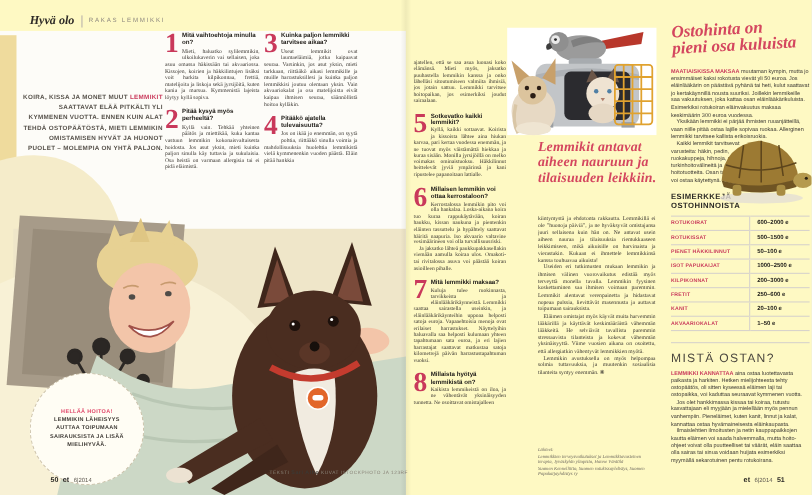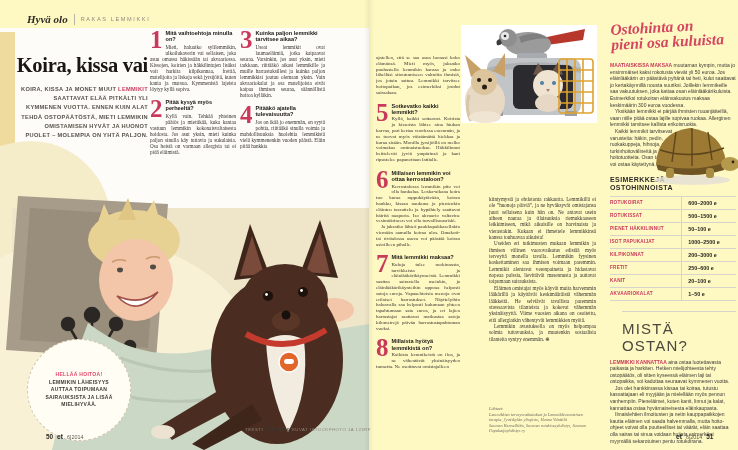--- a/index.html
+++ b/index.html
@@ -56,22 +56,22 @@
   .s-p + .s-p{text-indent:5px;}
   .s-p .lead{color:var(--red);font-weight:bold;}
   .s-p.narrow{width:74px;}
   .price-title{font-family:"Liberation Sans","DejaVu Sans",sans-serif;font-weight:bold;font-size:7px;line-height:8px;
                letter-spacing:.4px;color:#2c2a26;margin:8px 0 4px 0;}
   .price-table{width:100%;border-collapse:collapse;}
   .price-table td{border-top:1px solid var(--rule);padding:3px 0;vertical-align:middle;}
   .price-table tr:last-child td{border-bottom:1px solid var(--rule);}
   .p-label{font-family:"Liberation Sans","DejaVu Sans",sans-serif;font-weight:bold;font-size:4.7px;letter-spacing:.2px;color:var(--red);width:57%;}
   .p-value{font-family:"Liberation Sans","DejaVu Sans",sans-serif;font-weight:bold;font-size:5.4px;color:#211f1c;border-left:1px solid var(--rule);padding-left:6px !important;}
-  .mista-title{font-family:"Liberation Sans","DejaVu Sans",sans-serif;font-size:15px;letter-spacing:1.2px;color:#4b473f;
-               border-top:1px solid var(--rule);padding-top:8px;margin:10px 0 5px 12px;}
+  .mista-title{font-family:"Liberation Sans","DejaVu Sans",sans-serif;font-size:11px;letter-spacing:1.2px;color:#4b473f;
+               border-top:1px solid var(--rule);padding-top:8px;margin:10px 0 5px 0;}
 
   
   .caption-bubble{left:27px;top:339px;width:104px;height:102px;border-radius:50%;
                   background:#fffdf4;border:1px dashed #cfc5ae;box-sizing:border-box;
                   display:flex;align-items:center;justify-content:center;text-align:center;padding:12px;}
   .caption-inner{font-family:"Liberation Sans","DejaVu Sans",sans-serif;font-weight:bold;font-size:5px;line-height:7.4px;color:#3c3833;letter-spacing:.3px;}
   .caption-inner .lead{color:#e0486b;display:block;}
 
   
   .footer{font-family:"Liberation Sans","DejaVu Sans",sans-serif;font-size:5.4px;color:#5c574f;display:flex;align-items:baseline;gap:4px;}
@@ -156,21 +156,21 @@
 
   <div class="abs gutter"></div>
 
   <div class="abs mag-header">
     <span class="mag-section">Hyvä olo</span>
     <span class="hdr-div"></span>
     <span class="mag-topic">RAKAS LEMMIKKI</span>
   </div>
 
   <div class="abs title-block">
-    <h1 class="main-title"><span>Koira, kissa vai</span><br></h1>
+    <h1 class="main-title"><br></h1>
     <p class="intro"><span>KOIRA, KISSA JA MONET MUUT </span><span class="hl">LEMMIKIT</span><span> SAATTAVAT ELÄÄ PITKÄLTI YLI KYMMENEN VUOTTA. ENNEN KUIN ALAT TEHDÄ OSTOPÄÄTÖSTÄ, MIETI LEMMIKIN OMISTAMISEN HYVÄT JA HUONOT PUOLET – MOLEMPIA ON YHTÄ PALJON.</span></p>
   </div>
 
   <div class="abs col colA">
     <div class="q">
       <span class="qnum">1</span>
       <span class="qtitle">Mitä vaihtoehtoja minulla on?</span>
       <p class="qbody">Mieti, haluatko sylilemmikin, ulkoilukaverin vai sellaisen, joka asuu omassa häkissään tai akvaariossa. Kissojen, koirien ja häkkilintujen lisäksi voit harkita kilpikonnaa, frettiä, matelijoita ja liskoja sekä jyrsijöitä, kuten kania ja marsua. Kymmenistä lajeista löytyy kyllä sopiva.</p>
     </div>
     <div class="q">
@@ -288,20 +288,21 @@
       <ellipse cx="24" cy="76" rx="20" ry="22" fill="#e7d9c4"></ellipse>
       <circle cx="23" cy="57" r="13" fill="#dcc49d"></circle>
       <circle cx="18" cy="55" r="2" fill="#2b1d14"></circle>
       <circle cx="29" cy="55" r="2" fill="#2b1d14"></circle>
       <circle cx="23.5" cy="62" r="2.5" fill="#2b1d14"></circle>
       <path d="M8,70 Q4,86 10,96" stroke="#d9c6a6" stroke-width="3" fill="none"></path>
       <ellipse cx="24" cy="92" rx="16" ry="6" fill="#efe5d2"></ellipse>
     </g>
   </svg>
 
+  <div class="abs pull-quote">Lemmikit antavat aiheen nauruun ja tilaisuuden leikkiin.</div>
 
   <div class="abs rcol">
     <p>kiintymystä ja ehdotonta rakkautta. Lemmikillä ei ole ”huonoja päiviä”, ja ne hyväksyvät omistajansa juuri sellaisena kuin hän on. Ne antavat usein aiheen nauraa ja tilaisuuksia riemukkaaseen leikkimiseen, mikä aikuisille on harvinaista ja vierastakin. Kukaan ei ihmettele lemmikkinsä kanssa touhuavaa aikuista!</p>
     <p class="ind">Useiden eri tutkimusten mukaan lemmikin ja ihmisen välinen vuorovaikutus edistää myös terveyttä monella tavalla. Lemmikin fyysinen koskettaminen saa ihmisen voimaan paremmin. Lemmikit alentavat verenpainetta ja hidastavat nopeaa pulssia, lievittävät masennusta ja auttavat toipumaan sairauksista.</p>
     <p class="ind">Eläimen omistajat myös käyvät muita harvemmin lääkärillä ja käyttävät keskimääräistä vähemmän lääkkeitä. He selviävät tavallista paremmin stressaavista tilanteista ja kokevat vähemmän yksinäisyyttä. Viime vuosien aikana on osoitettu, että allergiatkin vähentyvät lemmikkien myötä.</p>
     <p class="ind">Lemmikin avustuksella on myös helpompaa solmia tuttavuuksia, ja muutenkin sosiaalisia tilanteita syntyy enemmän. ❋</p>
   </div>
 
   <div class="abs sources">
     <div>Lähteet:</div>

